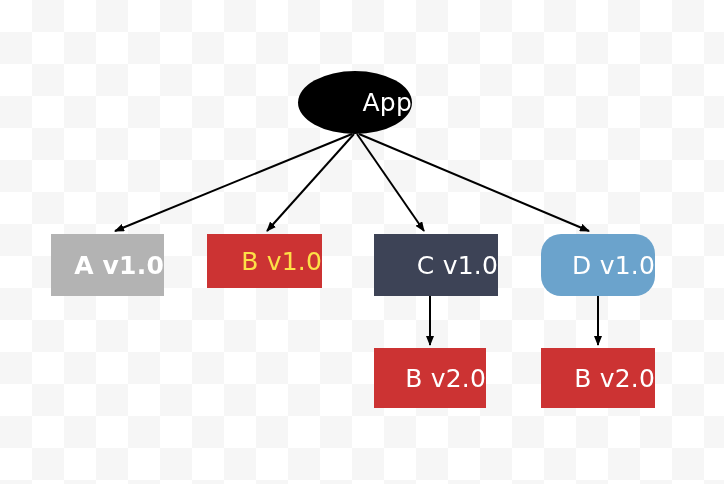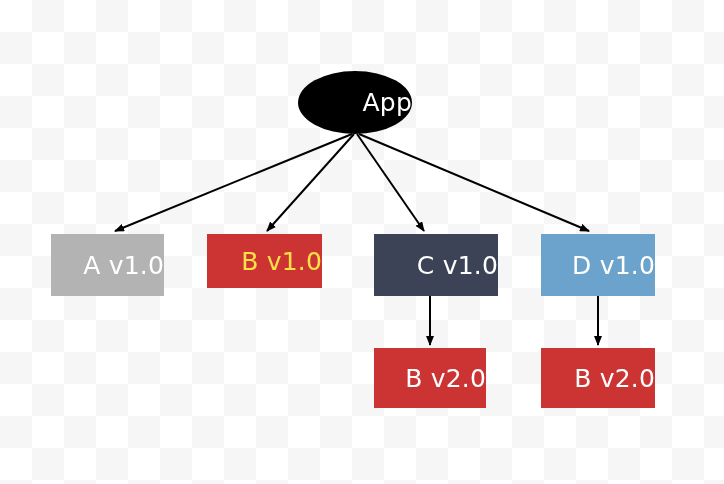--- a/index.html
+++ b/index.html
@@ -74,30 +74,30 @@
         <line x1="359" y1="134" x2="589" y2="231" stroke="#000000" stroke-width="2" marker-end="url(#arrowhead)"></line>
         <line x1="430" y1="296" x2="430" y2="345" stroke="#000000" stroke-width="2" marker-end="url(#arrowhead)"></line>
         <line x1="598" y1="296" x2="598" y2="345" stroke="#000000" stroke-width="2" marker-end="url(#arrowhead)"></line>
       </g>
   </svg>
 
   <div id="nodes">
       <div class="node node-root" style="left: 298px; top: 71px; width: 114px; height: 63px; background: rgb(0, 0, 0); color: rgb(255, 255, 255);">
         <span class="node-label">App</span>
       </div>
-      <div class="node node-box" style="left: 51px; top: 234px; width: 113px; height: 62px; background: rgb(179, 179, 179); color: rgb(255, 255, 255);">
+      <div class="node node-box" style="left: 51px; top: 234px; width: 113px; height: 62px; background: rgb(179, 179, 179); color: rgb(255, 255, 255); font-weight: bold;">
         <span class="node-label">A v1.0</span>
       </div>
       <div class="node node-box" style="left: 207px; top: 234px; width: 115px; height: 54px; background: rgb(204, 51, 51); color: #fde047;">
         <span class="node-label">B v1.0</span>
       </div>
       <div class="node node-box" style="left: 374px; top: 234px; width: 124px; height: 62px; background: rgb(61, 67, 86); color: rgb(255, 255, 255);">
         <span class="node-label">C v1.0</span>
       </div>
-      <div class="node node-box" style="left: 541px; top: 234px; width: 114px; height: 62px; background: rgb(107, 163, 204); color: rgb(255, 255, 255);">
+      <div class="node node-box" style="left: 541px; top: 234px; width: 114px; height: 62px; background: rgb(107, 163, 204); color: rgb(255, 255, 255); border-radius: 20px;">
         <span class="node-label">D v1.0</span>
       </div>
       <div class="node node-box" style="left: 374px; top: 348px; width: 112px; height: 60px; background: rgb(204, 51, 51); color: rgb(255, 255, 255);">
         <span class="node-label">B v2.0</span>
       </div>
       <div class="node node-box" style="left: 541px; top: 348px; width: 114px; height: 60px; background: rgb(204, 51, 51); color: rgb(255, 255, 255);">
         <span class="node-label">B v2.0</span>
       </div>
     </div>
 

